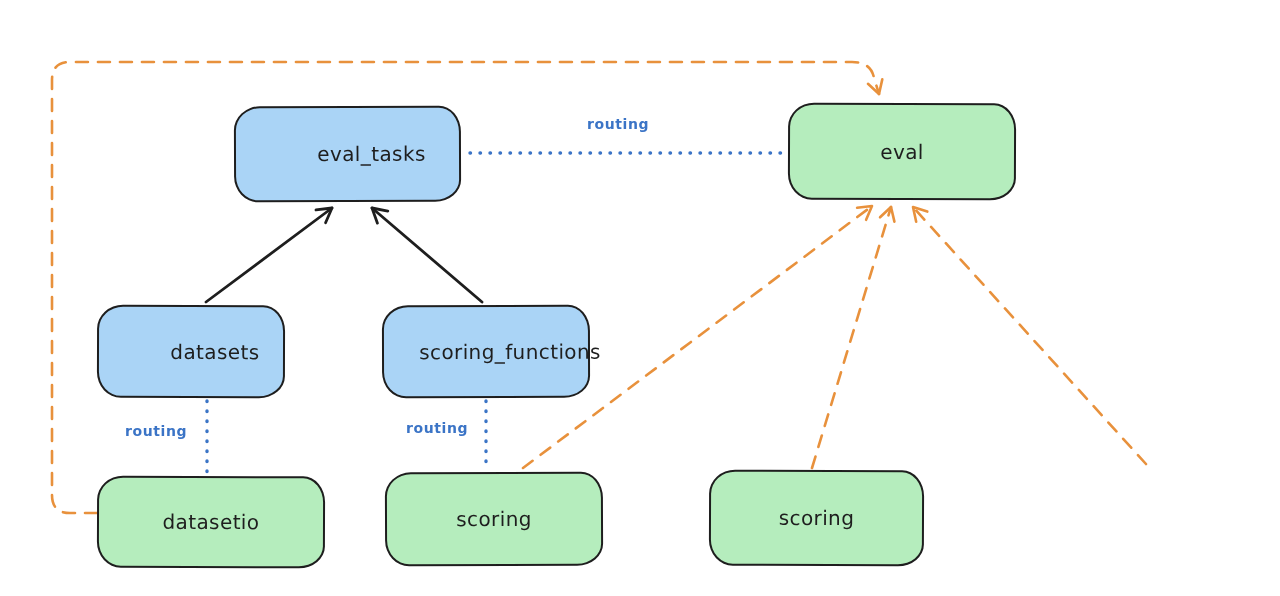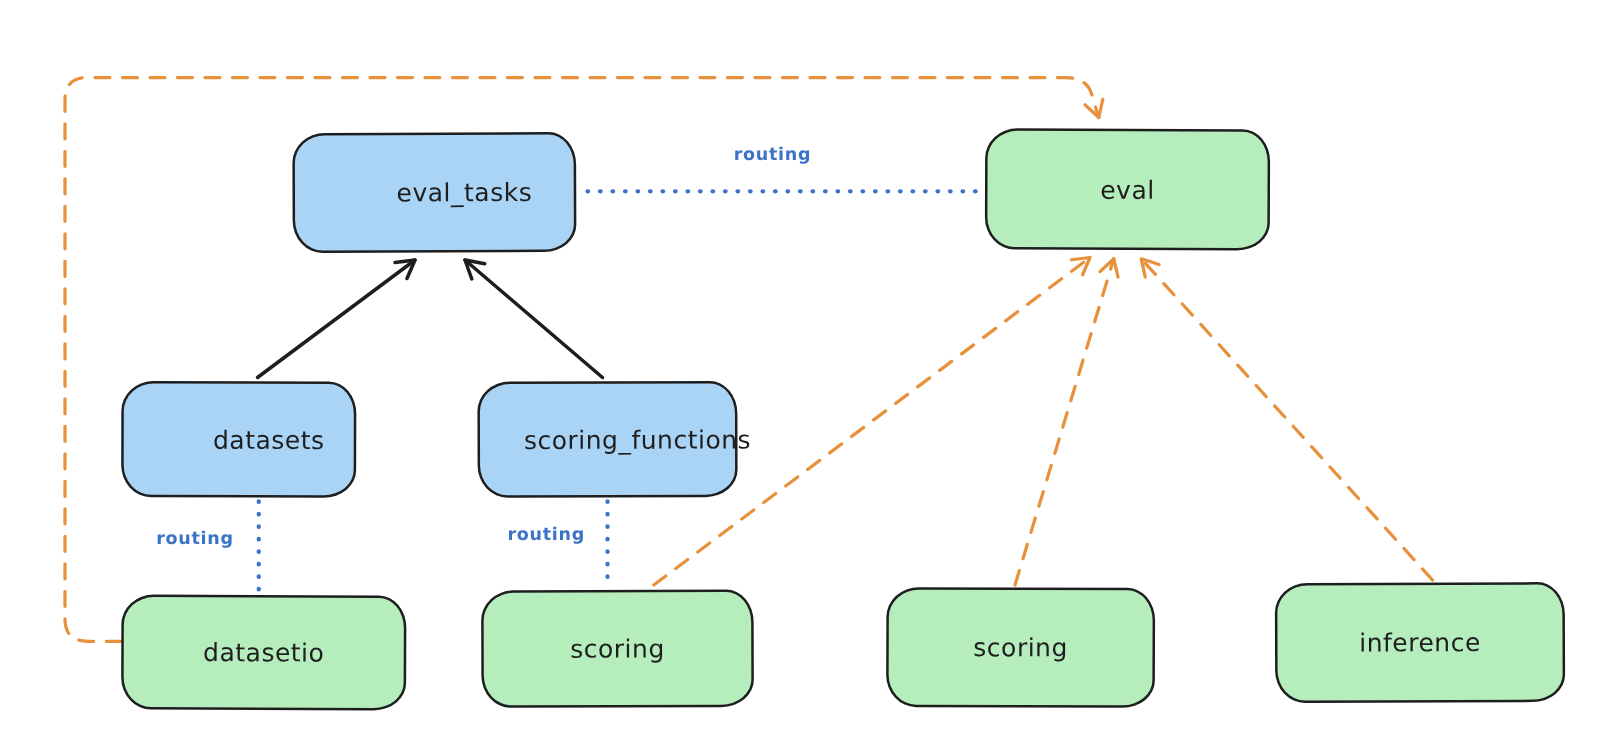--- a/index.html
+++ b/index.html
@@ -102,21 +102,18 @@
   </div>
   <div class="node green n-datasetio">
     <span>datasetio</span>
   </div>
   <div class="node green n-scoring">
     <span>scoring</span>
   </div>
   <div class="node green n-agents">
     <span>scoring</span>
   </div>
-  <div class="node green n-inference">
-    <span>inference</span>
-  </div>
 
   <div class="edge-label el-top">routing</div>
   <div class="edge-label el-datasets">routing</div>
   <div class="edge-label el-scoring">routing</div>
 
 </div>
 
 </body></html>

